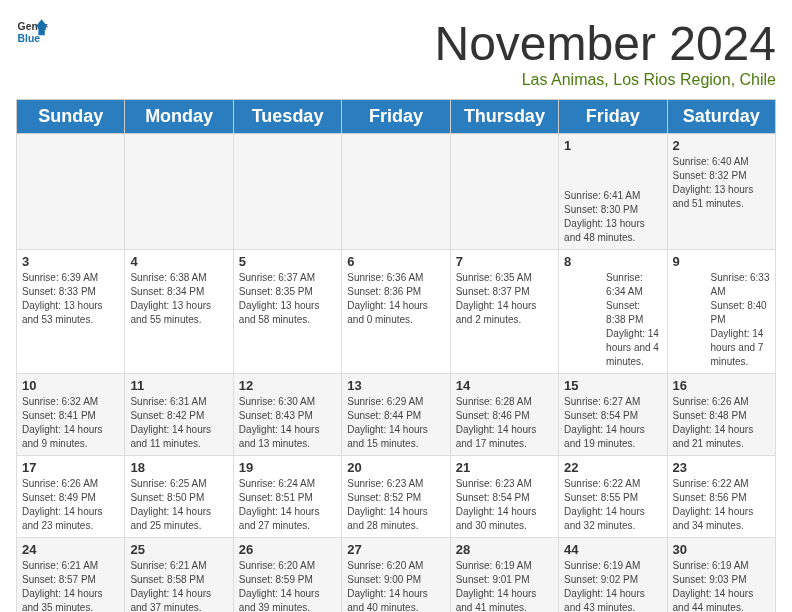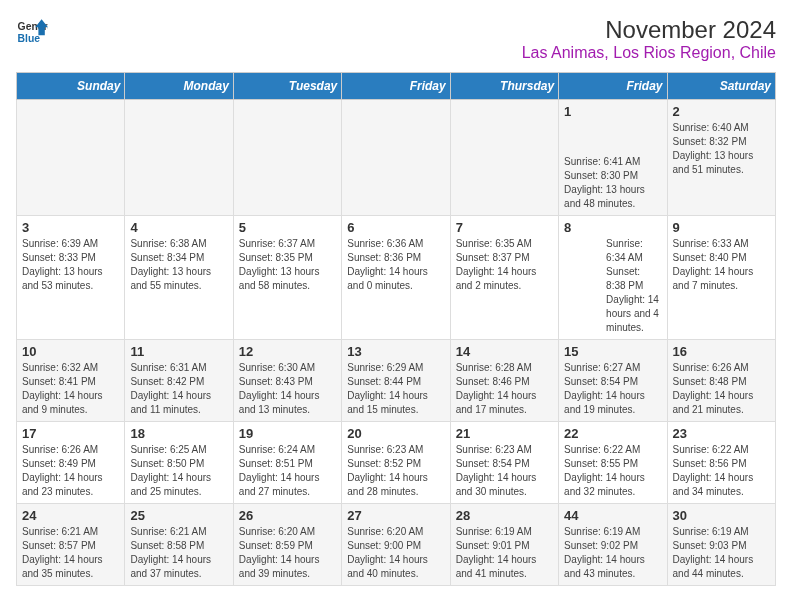--- a/index.html
+++ b/index.html
@@ -22,42 +22,41 @@
       gap: 4px;
     }
     .logo-icon {
       width: 32px;
       height: 32px;
     }
     .title-block {
       text-align: right;
     }
     .month-title {
-      font-size: 24px;
+      font-size: 48px;
       font-weight: normal;
       color: #333;
     }
     .location-subtitle {
       font-size: 16px;
-      color: #a21caf;
+      color: #4d7c0f;
     }
     table {
       width: 100%;
       border-collapse: collapse;
       table-layout: fixed;
     }
     thead th {
       background-color: #2a7dbf;
       color: #fff;
-      font-size: 12px;
+      font-size: 18px;
       font-weight: bold;
       padding: 6px 4px;
-      text-align: right;
+      text-align: center;
       border: 1px solid #ccc;
-      font-style: italic;
     }
     tbody td {
       vertical-align: top;
       font-size: 10.5px;
       color: #333;
       padding: 4px 5px;
       border: 1px solid #ddd;
       height: 80px;
     }
     tbody tr:nth-child(odd) td {
@@ -162,21 +161,21 @@
 Daylight: 14 hours and 2 minutes.</div>
         </td>
         <td>
           <span class="day-number">8</span>
           <div class="day-detail" style="white-space: pre-line; margin-left: 42px;">Sunrise: 6:34 AM
 Sunset: 8:38 PM
 Daylight: 14 hours and 4 minutes.</div>
         </td>
         <td>
           <span class="day-number">9</span>
-          <div class="day-detail" style="white-space: pre-line;">Sunrise: 6:33 AM
+          <div class="day-detail" style="white-space: pre-line; margin-left: 38px;">Sunrise: 6:33 AM
 Sunset: 8:40 PM
 Daylight: 14 hours and 7 minutes.</div>
         </td>
       </tr>
       <tr>
         <td>
           <span class="day-number">10</span>
           <div class="day-detail" style="white-space: pre-line;">Sunrise: 6:32 AM
 Sunset: 8:41 PM
 Daylight: 14 hours and 9 minutes.</div>

